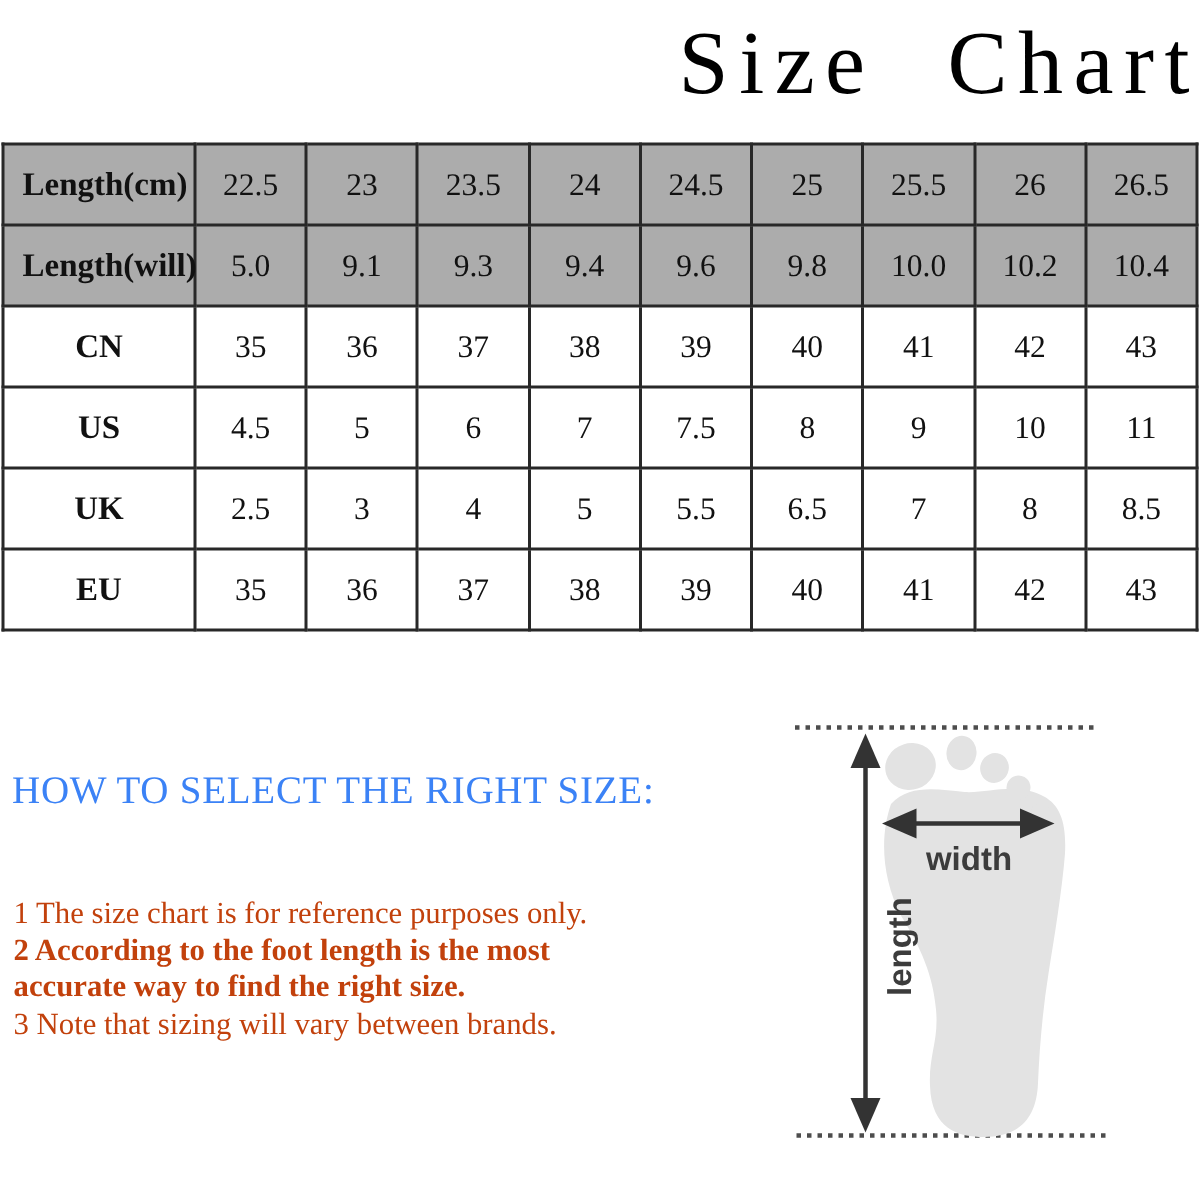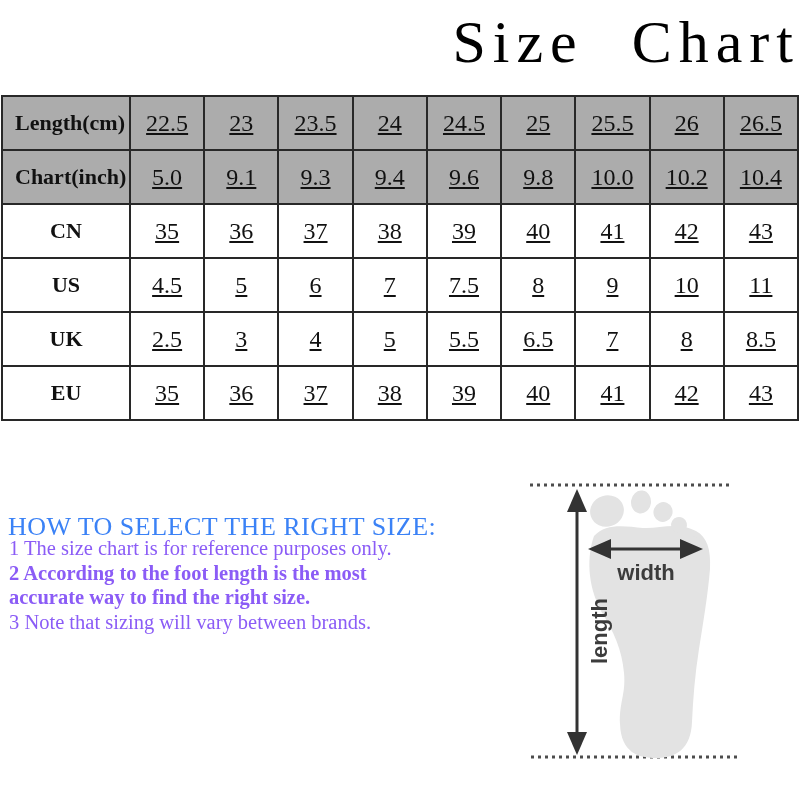--- a/index.html
+++ b/index.html
@@ -25,30 +25,30 @@
   table.size-table{
     position:absolute;top:95px;left:1px;width:798px;height:326px;
     border-collapse:collapse;table-layout:fixed;
   }
   table.size-table th, table.size-table td{
     border:2px solid var(--border);
     text-align:center;vertical-align:middle;padding:12px;
     background:#ffffff;
   }
   table.size-table th{font-size:22px;font-weight:700;}
-  table.size-table td{font-size:24px;font-weight:400;text-decoration:underline;}
+  table.size-table td{font-size:21px;font-weight:400;}
   table.size-table col.label-col{width:128px;}
   table.size-table tr.hdr th, table.size-table tr.hdr td{background:var(--header-bg);}
   .howto-heading{
     position:absolute;top:512px;left:8px;margin:0;
     font-size:26px;font-weight:400;letter-spacing:0.5px;color:#3b82f6;
   }
   .notes{
-    position:absolute;top:536px;left:9px;width:424px;
-    font-size:20.5px;line-height:24.5px;color:#8b5cf6;
+    position:absolute;top:597px;left:9px;width:424px;
+    font-size:20.5px;line-height:24.5px;color:#c2410c;
   }
   .notes p{margin:0;}
   .notes p.bold{font-weight:700;}
   svg.diagram{position:absolute;left:515px;top:468px;}
   svg.diagram text{
     font-family:"Liberation Sans", sans-serif;
     font-size:22px;font-weight:600;fill:var(--diagram-label);
   }
 </style>
 </head>
@@ -78,21 +78,21 @@
           <td>23</td>
           <td>23.5</td>
           <td>24</td>
           <td>24.5</td>
           <td>25</td>
           <td>25.5</td>
           <td>26</td>
           <td>26.5</td>
         </tr>
         <tr class="hdr">
-          <th>Chart(inch)</th>
+          <th>Length(will)</th>
           <td>5.0</td>
           <td>9.1</td>
           <td>9.3</td>
           <td>9.4</td>
           <td>9.6</td>
           <td>9.8</td>
           <td>10.0</td>
           <td>10.2</td>
           <td>10.4</td>
         </tr>

